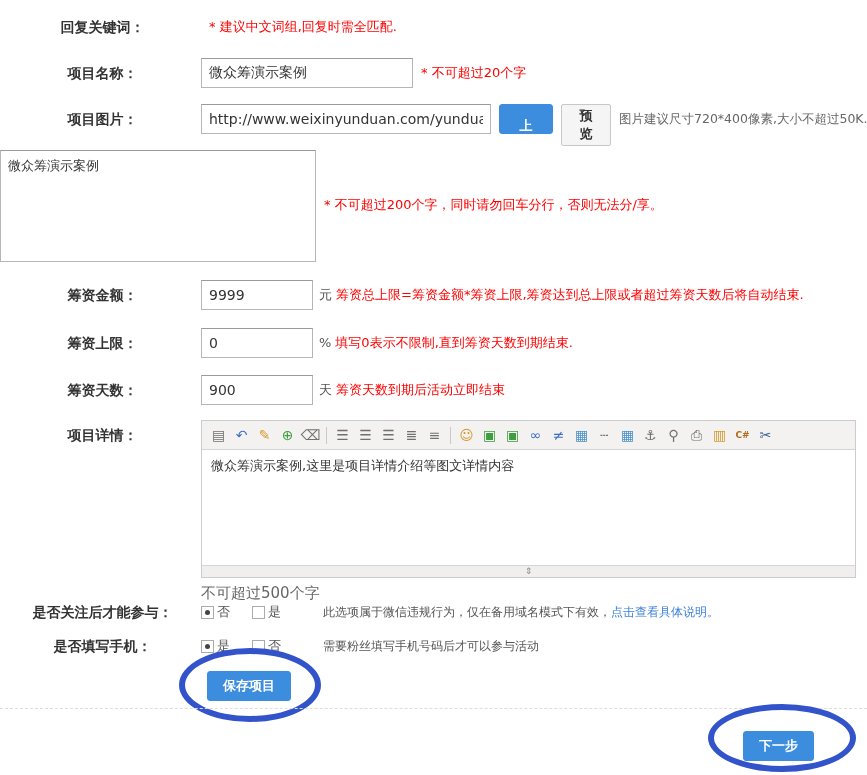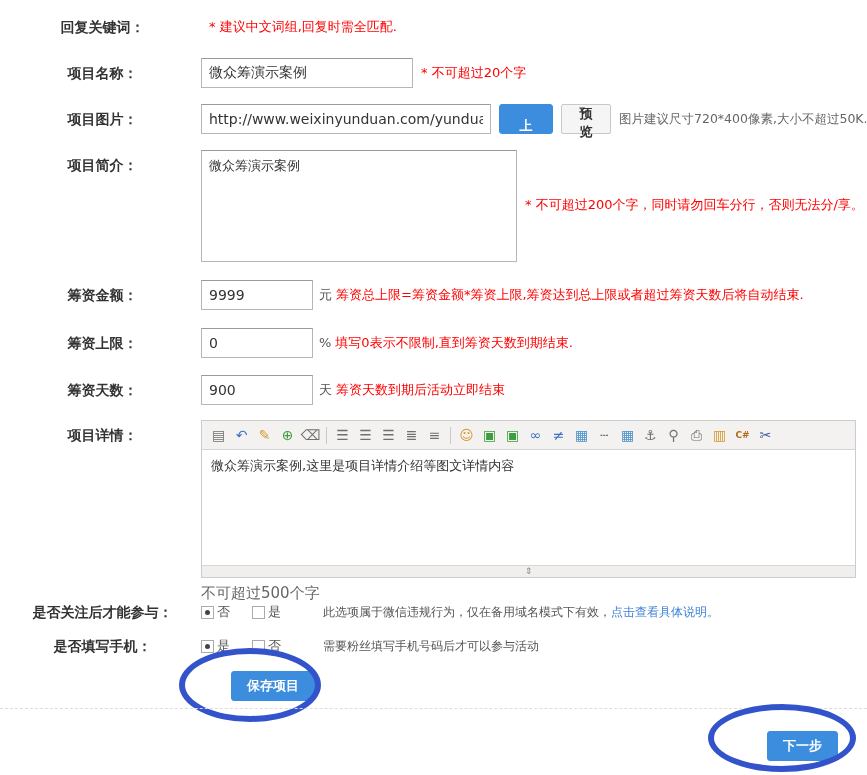--- a/index.html
+++ b/index.html
@@ -20,24 +20,24 @@
   .unit { color:#555; font-size:13px; line-height:30px; margin-left:6px; }
   .unit + .note-red { margin-left:4px; }
 
   textarea.ta { width:316px; height:112px; border:1px solid #b6b6b6; border-top-color:#9a9a9a;
         padding:6px 7px; font-size:13px; color:#333; resize:none; outline:none;
         font-family:"DejaVu Sans","Liberation Sans",sans-serif; }
   .intro-note { margin-top:40px; }
 
   .btn-upload { height:30px; padding:12px 14px; margin-left:8px; background:#3c8dde; border:1px solid #3c8dde;
         border-radius:3px; color:#fff; font-size:13px; font-weight:bold; cursor:pointer; }
-  .btn-preview { height:30px; padding:0 12px; margin-left:8px; background:#f5f5f5; border:1px solid #c8c8c8;
+  .btn-preview { height:42px; padding:0 12px; margin-left:8px; background:#f5f5f5; border:1px solid #c8c8c8;
         border-radius:2px; color:#333; font-size:13px; font-weight:bold; cursor:pointer; }
   .btn-primary { height:30px; padding:0 15px; background:#3c8dde; border:1px solid #3c8dde;
-        border-radius:3px; color:#fff; font-size:13px; font-weight:bold; cursor:pointer;margin-left:24px; }
+        border-radius:3px; color:#fff; font-size:13px; font-weight:bold; cursor:pointer; }
 
   
   .editor { width:655px; border:1px solid #ccc; background:#fff; }
   .toolbar { display:flex; align-items:center; height:29px; background:#f4f2f1;
         border-bottom:1px solid #d5d5d5; padding:0 5px; }
   .tbi { width:23px; height:22px; display:flex; align-items:center; justify-content:center;
         font-size:14px; color:#6b7b8c; cursor:pointer; border-radius:2px; }
   .tsep { width:1px; height:17px; background:#c9c9c9; margin:0 4px; }
   .c-blue { color:#3b6fc4; } .c-orange { color:#d8982a; } .c-green { color:#3d9e3d; }
   .c-gray { color:#707070; } .c-img { color:#4a90c9; } .c-dark { color:#3a5a9b; }
@@ -84,21 +84,20 @@
 
   <div class="row" style="top:104px;">
     <div class="lbl">项目图片：</div>
     <input class="ti w310" value="http://www.weixinyunduan.com/yunduanwx/tpl/static/" style="">
     <button class="btn-upload">上传</button>
     <button class="btn-preview">预览</button>
     <span class="note-gray">图片建议尺寸720*400像素,大小不超过50K.</span>
   </div>
 
   <div class="row" style="top:150px;">
-    <div class="lbl">项目简介：</div>
     <textarea class="ta" style="">微众筹演示案例</textarea>
     <span class="note-red intro-note">* 不可超过200个字，同时请勿回车分行，否则无法分/享。</span>
   </div>
 
   <div class="row" style="top:280px;">
     <div class="lbl">筹资金额：</div>
     <input class="ti w110" value="9999" style="">
     <span class="unit">元</span>
     <span class="note-red">筹资总上限=筹资金额*筹资上限,筹资达到总上限或者超过筹资天数后将自动结束.</span>
   </div>

